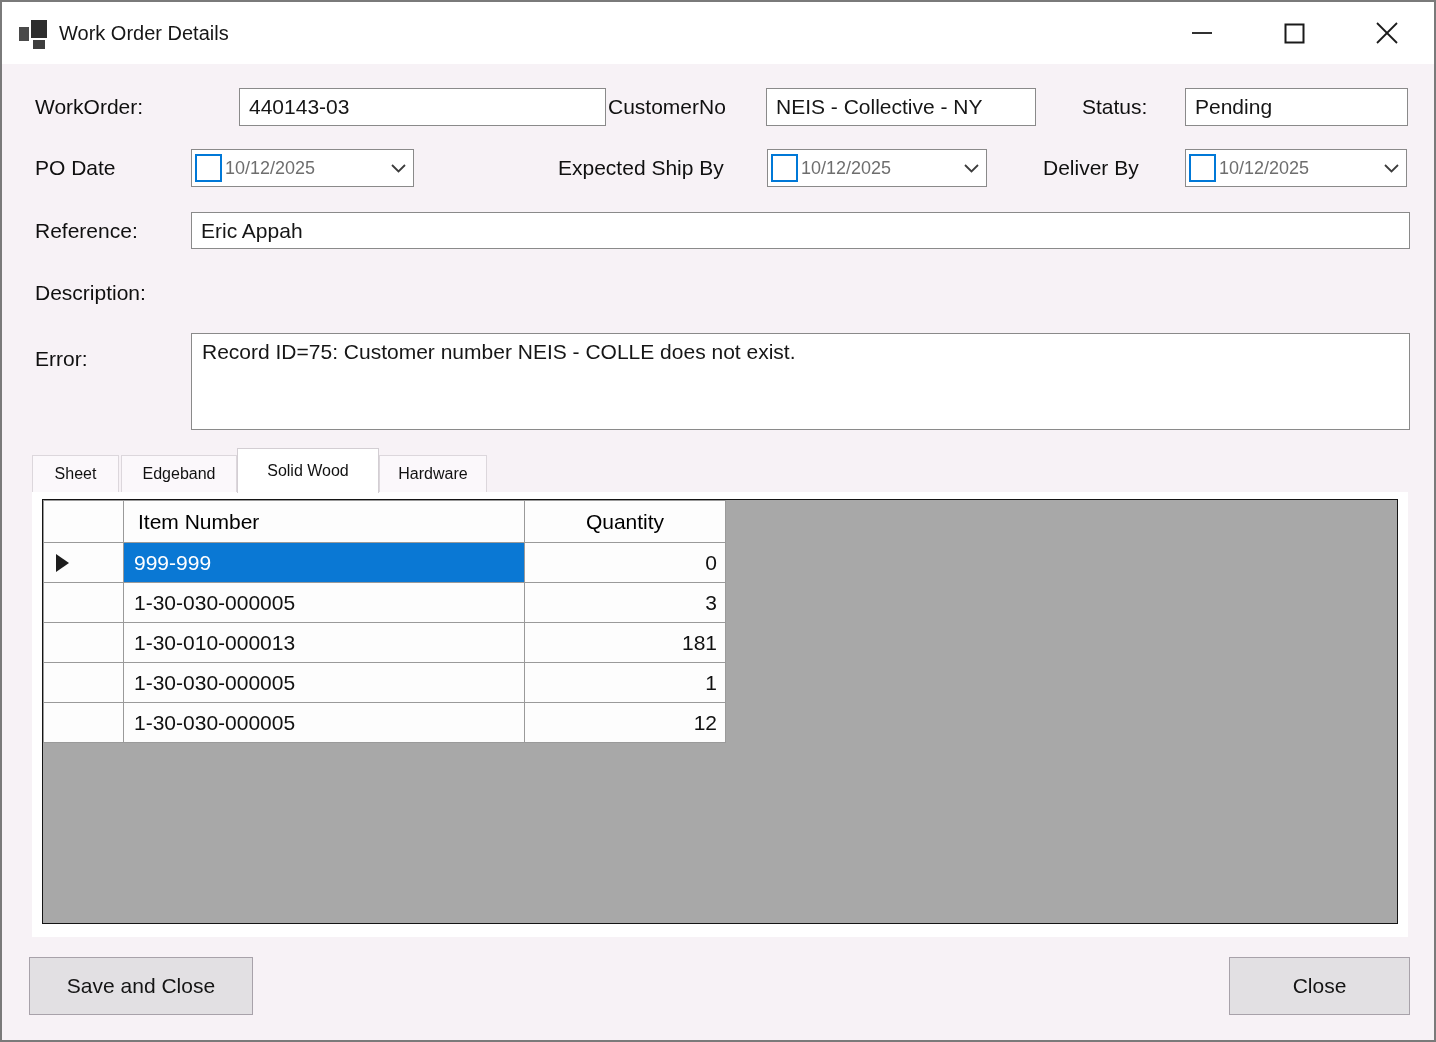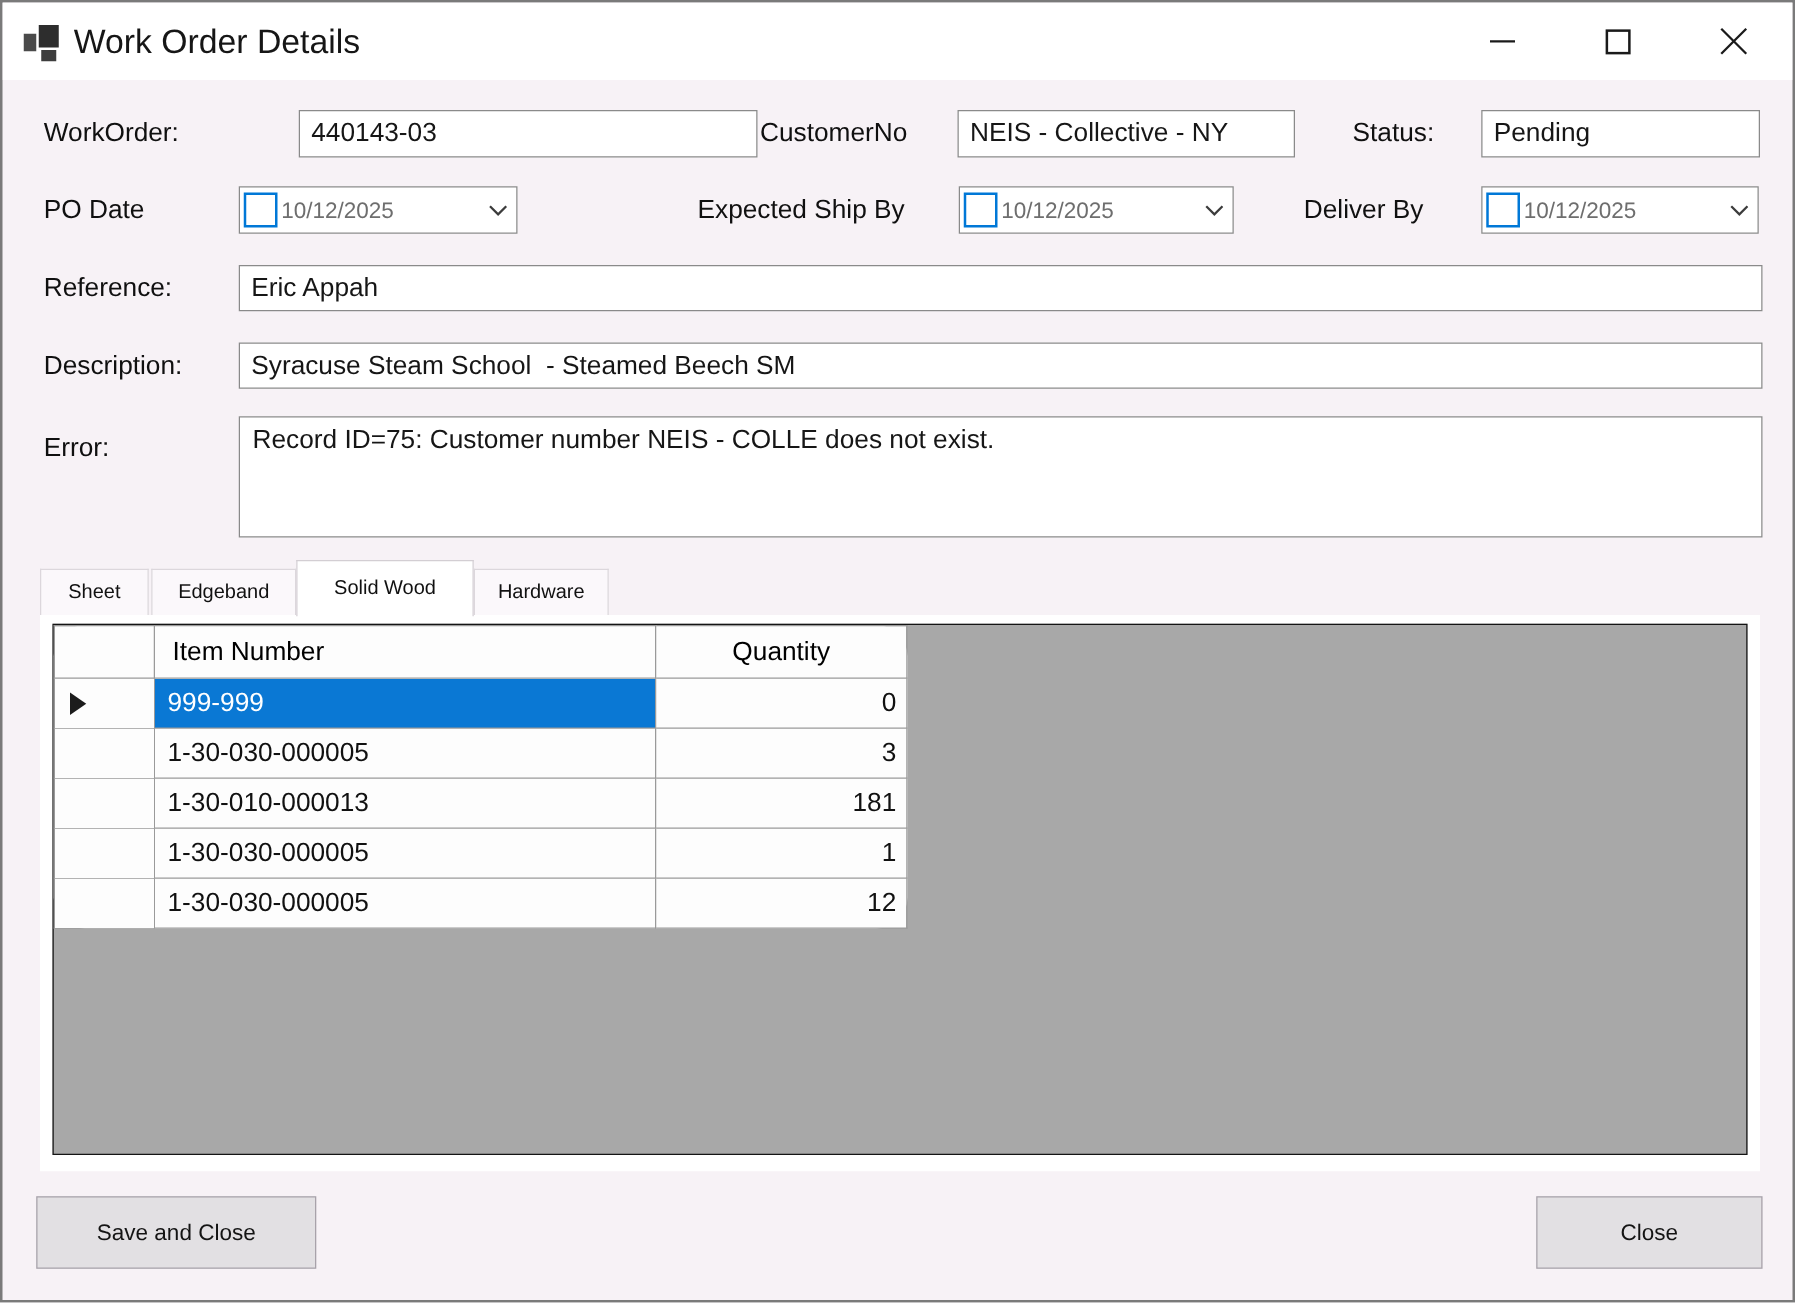--- a/index.html
+++ b/index.html
@@ -5,21 +5,21 @@
   html,body{margin:0;padding:0;background:#cfcfcf;}
   *{box-sizing:border-box;font-family:"Liberation Sans","DejaVu Sans",sans-serif;}
   .window{
     position:relative;width:1436px;height:1042px;background:#f7f2f6;
     border:2px solid #7a7a7a;overflow:hidden;
   }
   
   .titlebar{position:absolute;left:0;top:0;width:100%;height:62px;background:#ffffff;}
   .app-icon{position:absolute;left:16px;top:16px;width:32px;height:32px;}
   .title-text{position:absolute;left:57px;top:0;height:62px;line-height:62px;
-    font-size:27px;color:#161616;}
+    font-size:20px;color:#161616;}
   .winbtn{position:absolute;top:6px;width:48px;height:50px;display:flex;
     align-items:center;justify-content:center;background:transparent;border:none;cursor:default;}
   .winbtn.min{left:1176px;} .winbtn.max{left:1268px;} .winbtn.close{left:1361px;}
   
   .lbl{position:absolute;font-size:21px;color:#101010;white-space:nowrap;}
   .txt{position:absolute;font-size:21px;color:#161616;background:#fff;
     border:1px solid #8a8a8a;padding:0 9px;outline:none;}
   .errbox{position:absolute;font-size:21px;color:#161616;background:#fff;
     border:1px solid #8a8a8a;padding:6px 10px;white-space:pre-wrap;}
   
@@ -49,21 +49,21 @@
   th.h-qty{text-align:center;}
   td.item{text-align:left;padding-left:10px;}
   td.qty{text-align:right;padding-right:8px;}
   td.item.selected{background:#0a78d4;color:#ffffff;}
   td.rowsel{position:relative;}
   .row-arrow{position:absolute;left:12px;top:50%;transform:translateY(-50%);
     width:0;height:0;border-top:9px solid transparent;border-bottom:9px solid transparent;
     border-left:13px solid #1c1c1c;}
   
   .btn{position:absolute;top:955px;height:58px;background:#e2e0e3;border:1px solid #a8a2aa;
-    font-size:18px;color:#141414;cursor:default;}
+    font-size:21px;color:#141414;cursor:default;}
   .btn.save{left:27px;width:224px;}
   .btn.close-btn{left:1227px;width:181px;}
   svg{display:block;}
 </style>
 </head>
 <body>
 
 <div class="window">
 
   <div class="titlebar">
@@ -142,21 +142,20 @@
             <polyline points="1,1 7.5,7.5 14,1" fill="none" stroke="#3c3c3c" stroke-width="1.8"></polyline>
           </svg>
       </span>
     </span>
   </div>
 
   <span class="lbl" style="left:33px;top:211px;line-height:36px;">Reference:</span>
   <input class="txt" style="left: 189px; top: 210px; width: 1219px; height: 37px;" value="Eric Appah">
 
   <span class="lbl" style="left:33px;top:273px;line-height:36px;">Description:</span>
-  <input class="txt" style="left: 189px; top: 272px; width: 1219px; height: 37px;" value="Syracuse Steam School  - Steamed Beech SM">
 
   <span class="lbl" style="left:33px;top:342px;line-height:30px;">Error:</span>
   <div class="errbox" style="left:189px;top:331px;width:1219px;height:97px;">Record ID=75: Customer number NEIS - COLLE does not exist.</div>
 
   <div class="tab" style="left:30px;width:87px;">Sheet</div>
   <div class="tab" style="left:119px;width:116px;">Edgeband</div>
   <div class="tab active" style="left:235px;width:142px;">Solid Wood</div>
   <div class="tab" style="left:377px;width:108px;">Hardware</div>
 
   <div class="tabpage">

